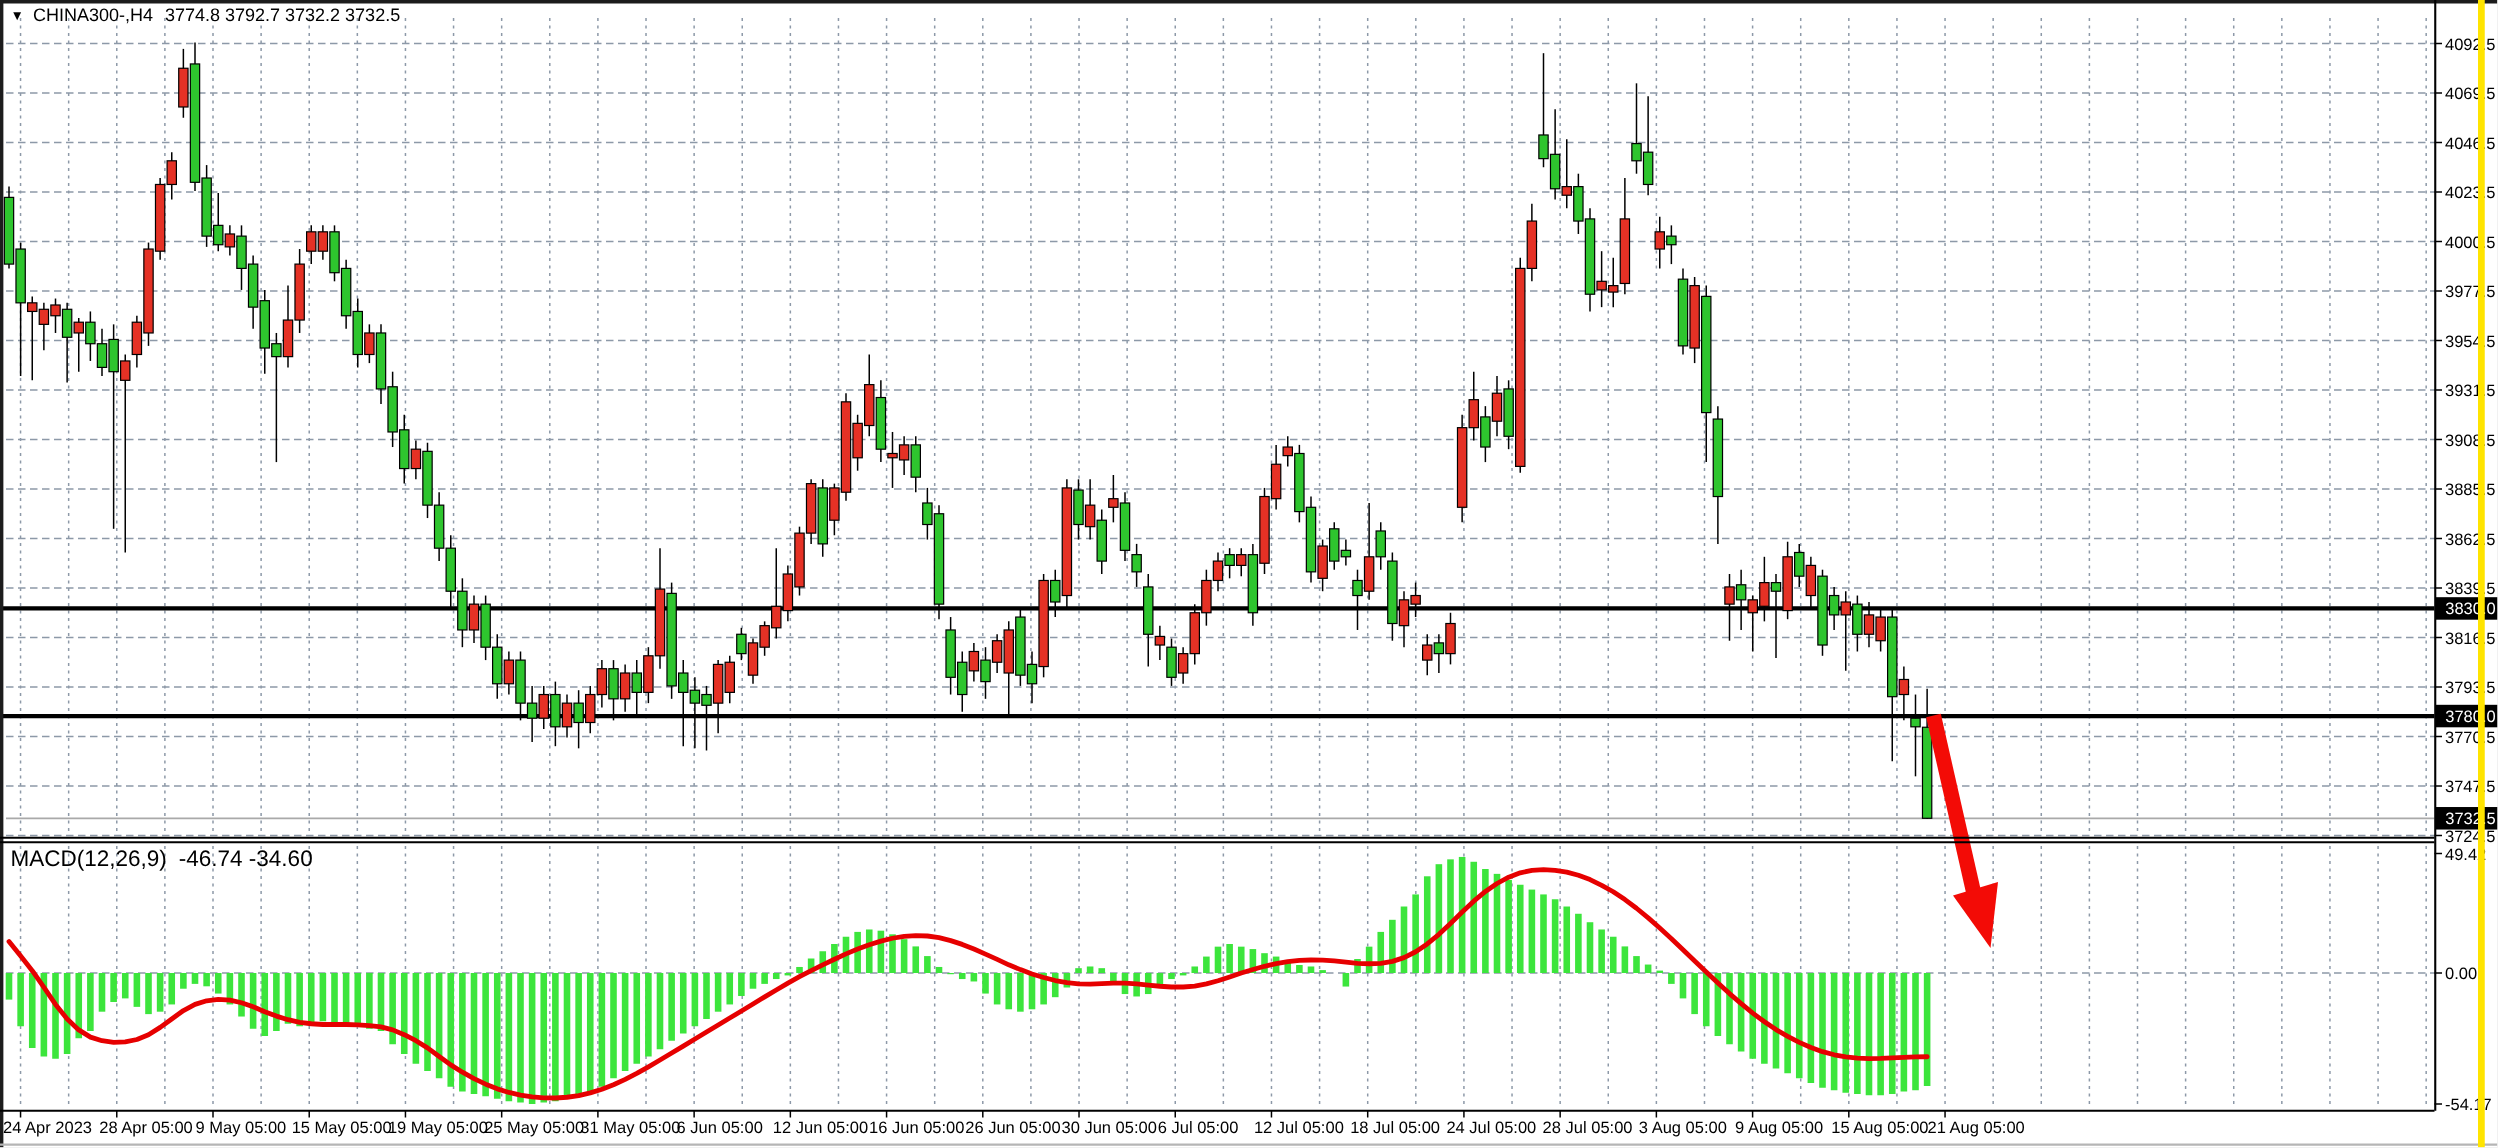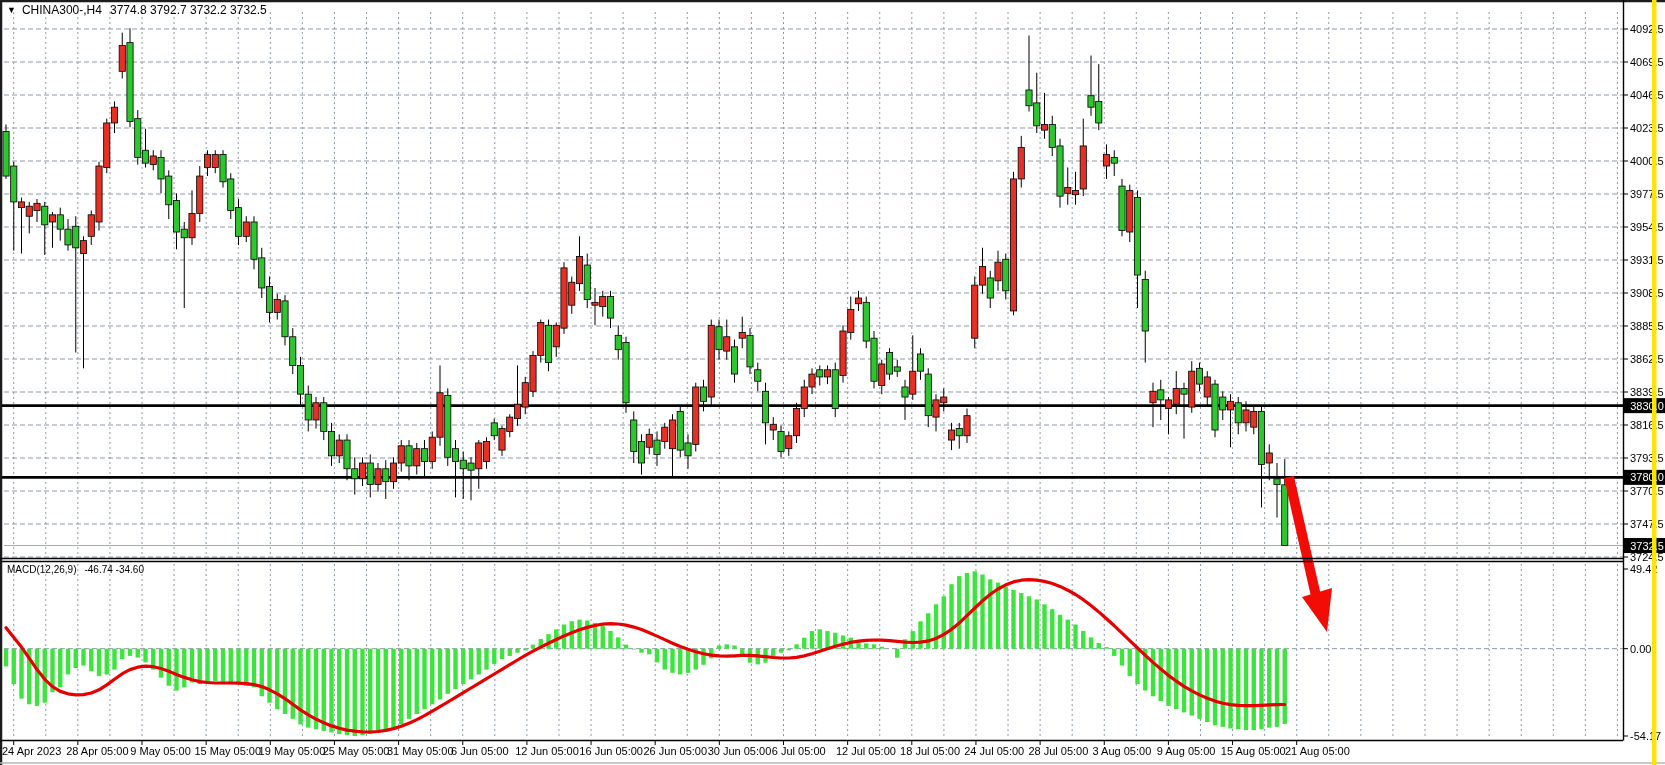--- a/index.html
+++ b/index.html
@@ -5,21 +5,21 @@
   html,body{margin:0;padding:0;background:#e8e8e8;}
   .app{
     position:relative;width:1665px;height:765px;background:#ffffff;
     font-family:"Liberation Sans",sans-serif;overflow:hidden;
   }
   .app svg{position:absolute;left:0;top:0;}
   svg text{font-family:"Liberation Sans",sans-serif;font-size:11px;fill:#000;}
   .overlay{position:absolute;color:#000;font-size:12px;white-space:nowrap;z-index:5;}
   .overlay .tri{font-size:9px;margin-right:6px;position:relative;top:-1px;}
   .overlay .sp{margin-right:8px;}
-  #macd-label{font-size:10px;}
+  #macd-label{font-size:15px;}
 </style>
 </head>
 <body>
 
 <div class="app">
 
   <svg id="chart" width="1665" height="765" viewBox="0 0 1665 765">
       <g>
         <line x1="13.7" y1="12" x2="13.7" y2="557" stroke="#8d99a8" stroke-width="1" stroke-dasharray="2 3"></line>
         <line x1="13.7" y1="564" x2="13.7" y2="739" stroke="#8d99a8" stroke-width="1" stroke-dasharray="2 3"></line>

